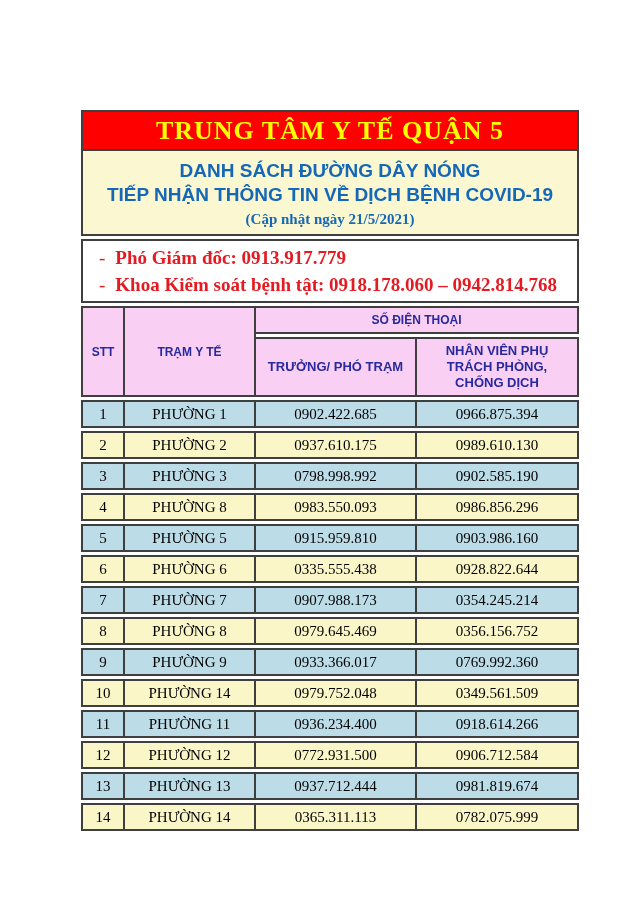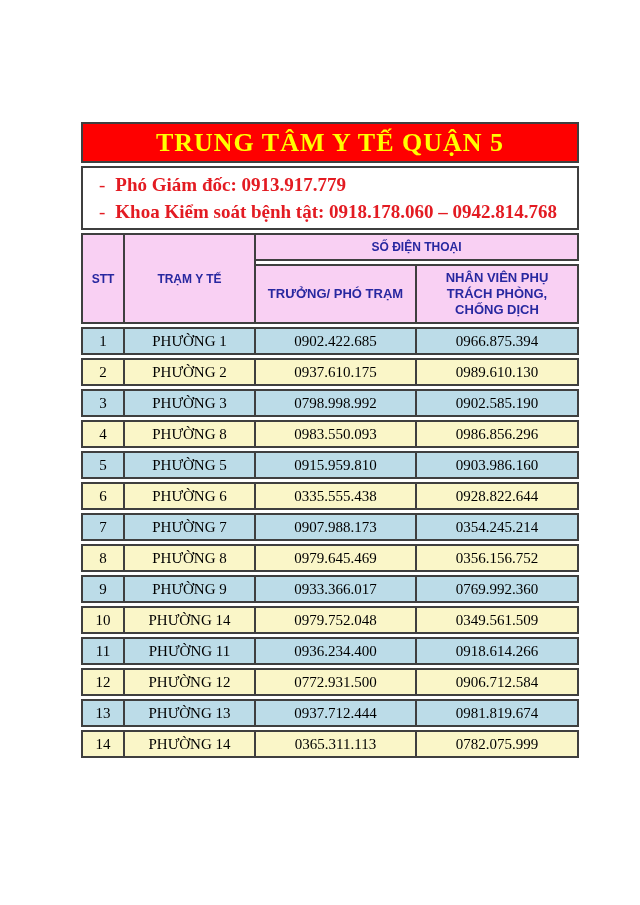--- a/index.html
+++ b/index.html
@@ -6,21 +6,21 @@
     --banner_red:#FE0000; --title_yellow:#FFFF00; --subtitle_blue:#1568B8;
     --hotline_red:#E31B22; --header_pink:#F9D0F3; --header_navy:#2828A0;
     --row_blue:#BCDCE8; --row_yellow:#FAF6C8; --border_dark:#3F3F3F;
   }
   *{margin:0;padding:0;box-sizing:border-box;}
   body{background:#ffffff;}
   .page{
     position:relative;width:640px;height:905px;background:#ffffff;
     font-family:"Liberation Serif","DejaVu Serif",serif;overflow:hidden;
   }
-  .content{width:478px;margin:16px auto;padding-top:106px;}
+  .content{width:478px;margin:4px auto;padding-top:106px;}
 
   .banner{
     width:498px;height:41px;background:var(--banner_red);
     border:2px solid var(--border_dark);
     display:flex;align-items:center;justify-content:center;
   }
   .banner .title{
     color:var(--title_yellow);font-weight:bold;font-size:26px;letter-spacing:1px;
     font-family:"Liberation Serif","DejaVu Serif",serif;
   }
@@ -78,20 +78,25 @@
 </head>
 <body>
 
 <div class="page">
   <div class="content">
 
     <div class="banner">
       <span class="title">TRUNG TÂM Y TẾ QUẬN 5</span>
     </div>
 
+    <div class="subtitle-box">
+      <div class="subtitle-line">DANH SÁCH ĐƯỜNG DÂY NÓNG</div>
+      <div class="subtitle-line">TIẾP NHẬN THÔNG TIN VỀ DỊCH BỆNH COVID-19</div>
+      <div class="update-note">(Cập nhật ngày 21/5/2021)</div>
+    </div>
 
     <div class="hotline-box">
       <div class="hotline-item">
         <span class="bullet">-</span>
         <span>Phó Giám đốc: 0913.917.779</span>
       </div>
       <div class="hotline-item">
         <span class="bullet">-</span>
         <span>Khoa Kiểm soát bệnh tật: 0918.178.060 – 0942.814.768</span>
       </div>

